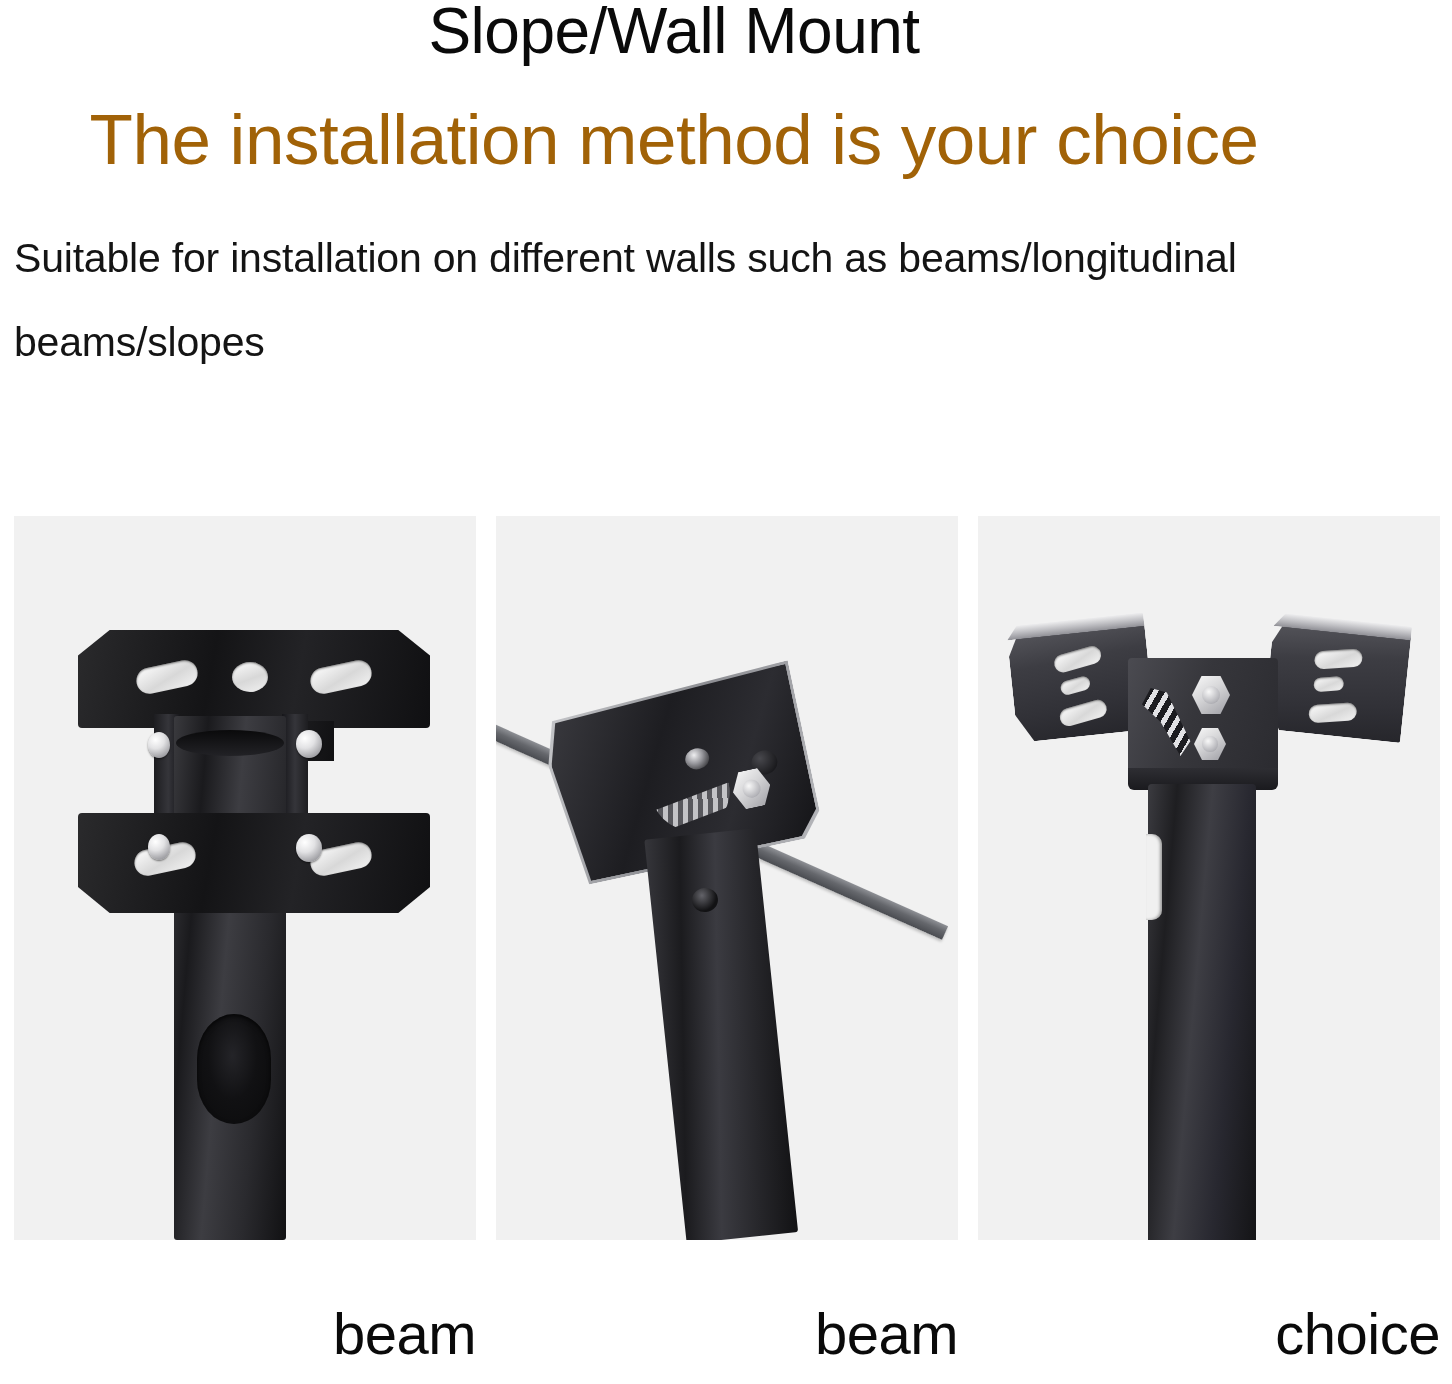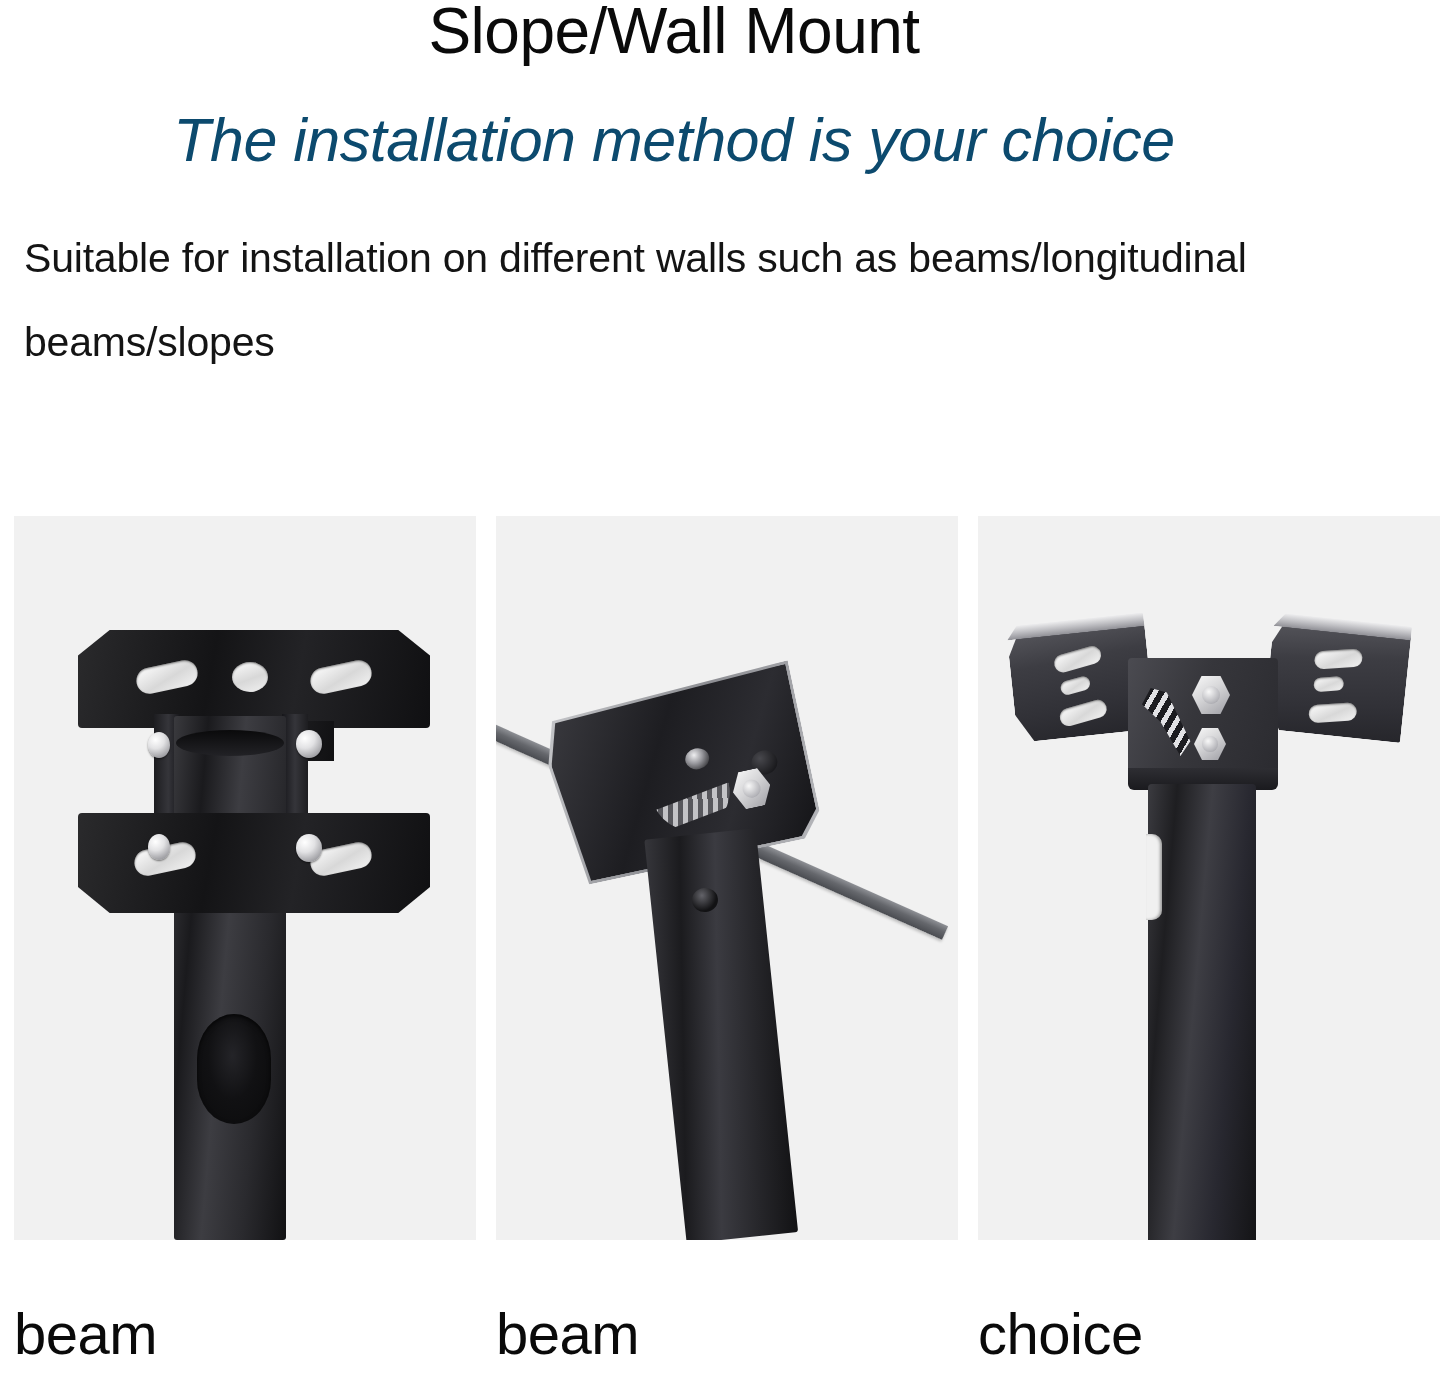--- a/index.html
+++ b/index.html
@@ -28,35 +28,34 @@
     font-size: 64px;
     line-height: 70px;
     font-weight: 400;
     letter-spacing: -0.5px;
     margin: -4px 0 0 0;
     padding: 0;
     color: #0a0a0a;
   }
   .headline-sub {
     text-align: center;
-    font-size: 61px;
+    font-size: 71px;
     line-height: 80px;
     font-weight: 400;
     letter-spacing: -0.5px;
     margin: 34px 0 0 0;
     padding: 0 10px;
-    color: #0c4a6e;
-    font-style: italic;
+    color: #a16207;
   }
   .body-copy {
     font-size: 41px;
     line-height: 84px;
     font-weight: 400;
     letter-spacing: -0.2px;
-    margin: 36px 0 0 10px;
+    margin: 36px 0 0 0;
     padding: 0 8px 0 14px;
     color: #141414;
   }
 
   
   .panel-row {
     position: absolute;
     left: 14px;
     top: 516px;
     width: 1426px;
@@ -300,21 +299,21 @@
     position: absolute;
     left: 14px;
     top: 1286px;
     width: 1426px;
     height: 98px;
     display: flex;
     gap: 20px;
   }
   .caption {
     width: 462px;
-    text-align: left;
+    text-align: right;
     font-size: 58px;
     line-height: 96px;
     font-weight: 400;
     letter-spacing: -0.5px;
     color: #0a0a0a;
   }
 </style>
 </head>
 <body>
 

